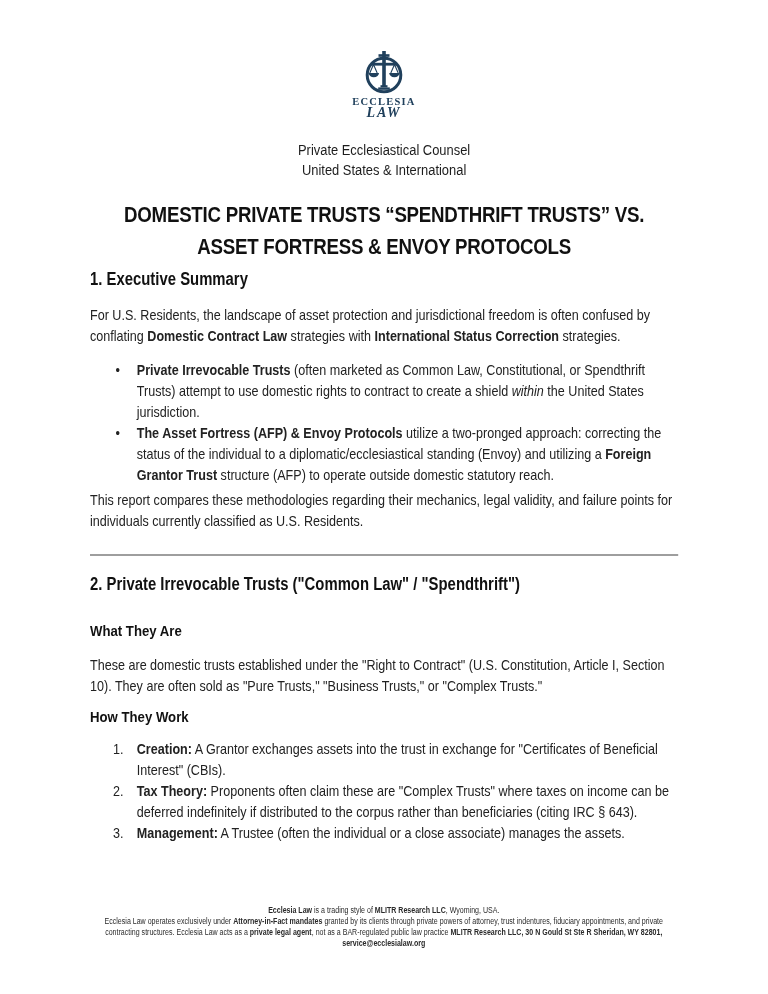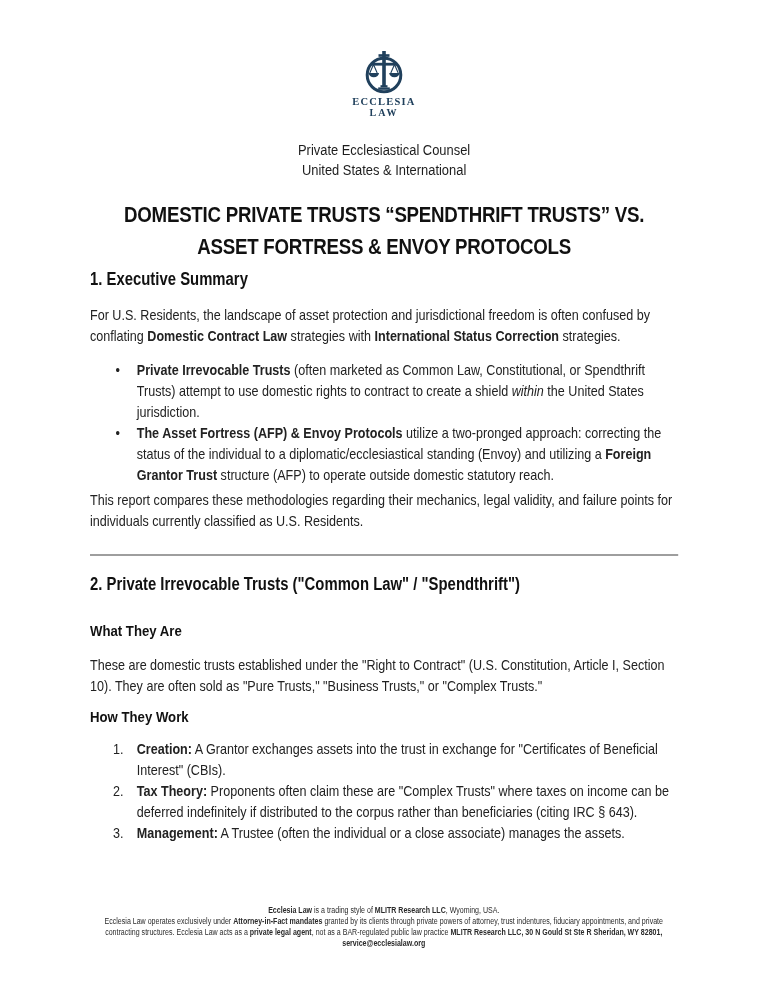--- a/index.html
+++ b/index.html
@@ -17,21 +17,21 @@
   .b{font-weight:700;}
   .i{font-style:italic;}
 
   
   .logo-block{position:absolute;top:50px;left:0;width:768px;text-align:center;}
   .logo-svg{display:block;margin:0 auto 2px auto;}
   .nv-f{fill:var(--brand_navy);}
   .nv-s{stroke:var(--brand_navy);fill:none;}
   .wordmark{font-family:"Liberation Serif",serif;font-weight:700;color:var(--brand_navy);}
   .wordmark-line1{font-size:10.5px;line-height:11px;letter-spacing:1.2px;}
-  .wordmark-line2{font-size:10px;line-height:11px;letter-spacing:2px;}
+  .wordmark-line2{font-size:14px;line-height:11px;letter-spacing:2px;font-style:italic;}
 
   
   .content{
     position:absolute;top:140px;left:90px;width:692px;
     transform:scaleX(0.85);transform-origin:0 0;
     font-size:14.8px;line-height:21px;
   }
   .subtitle{text-align:center;font-size:15.2px;line-height:20px;margin:0;color:#1d1d1d;}
   .doc-title{
     text-align:center;font-weight:700;font-size:22px;line-height:32px;

